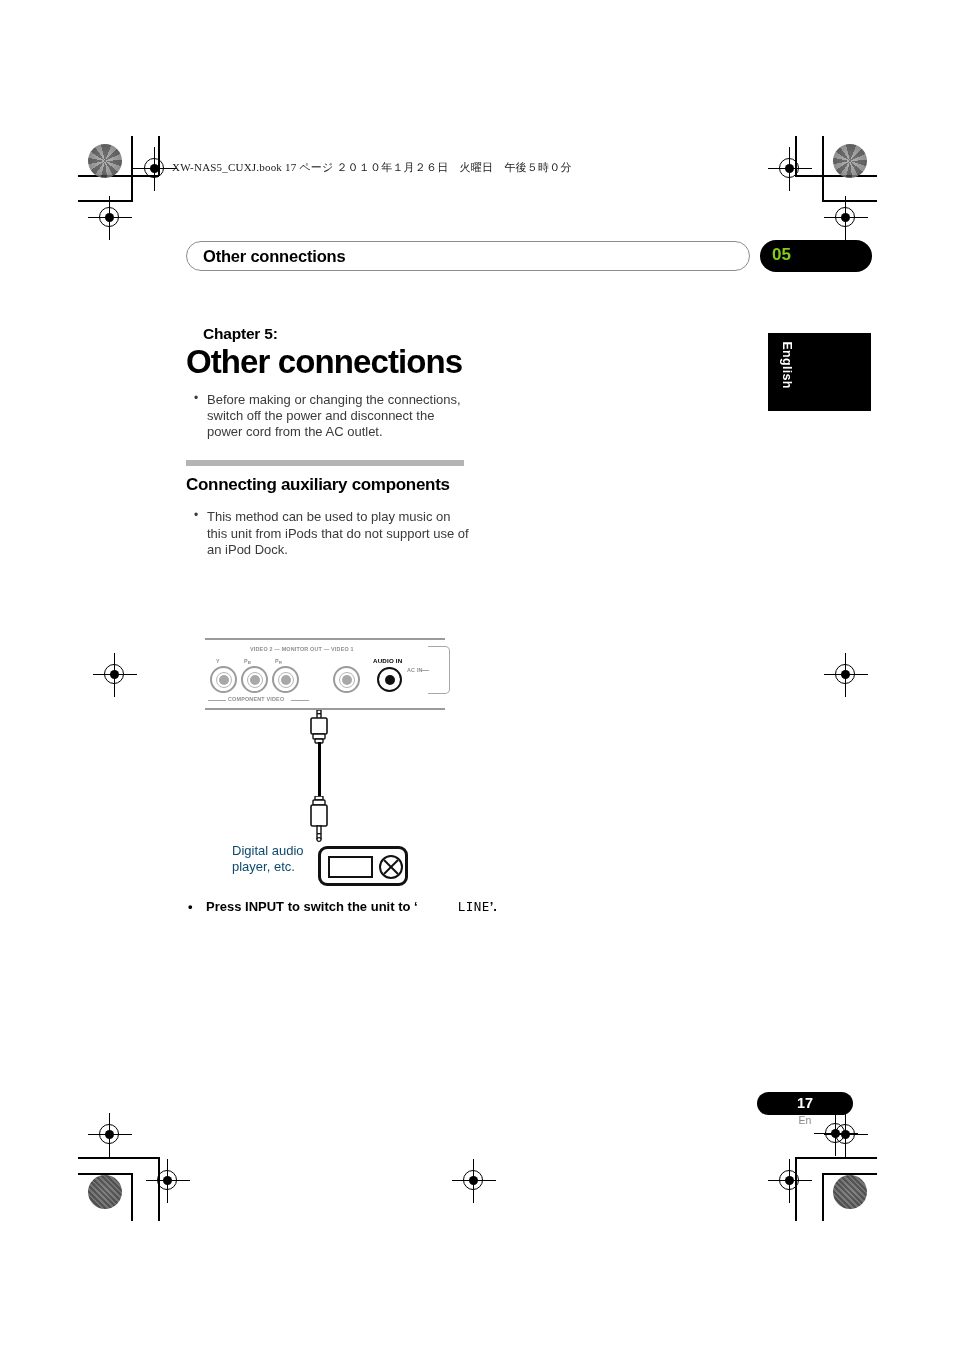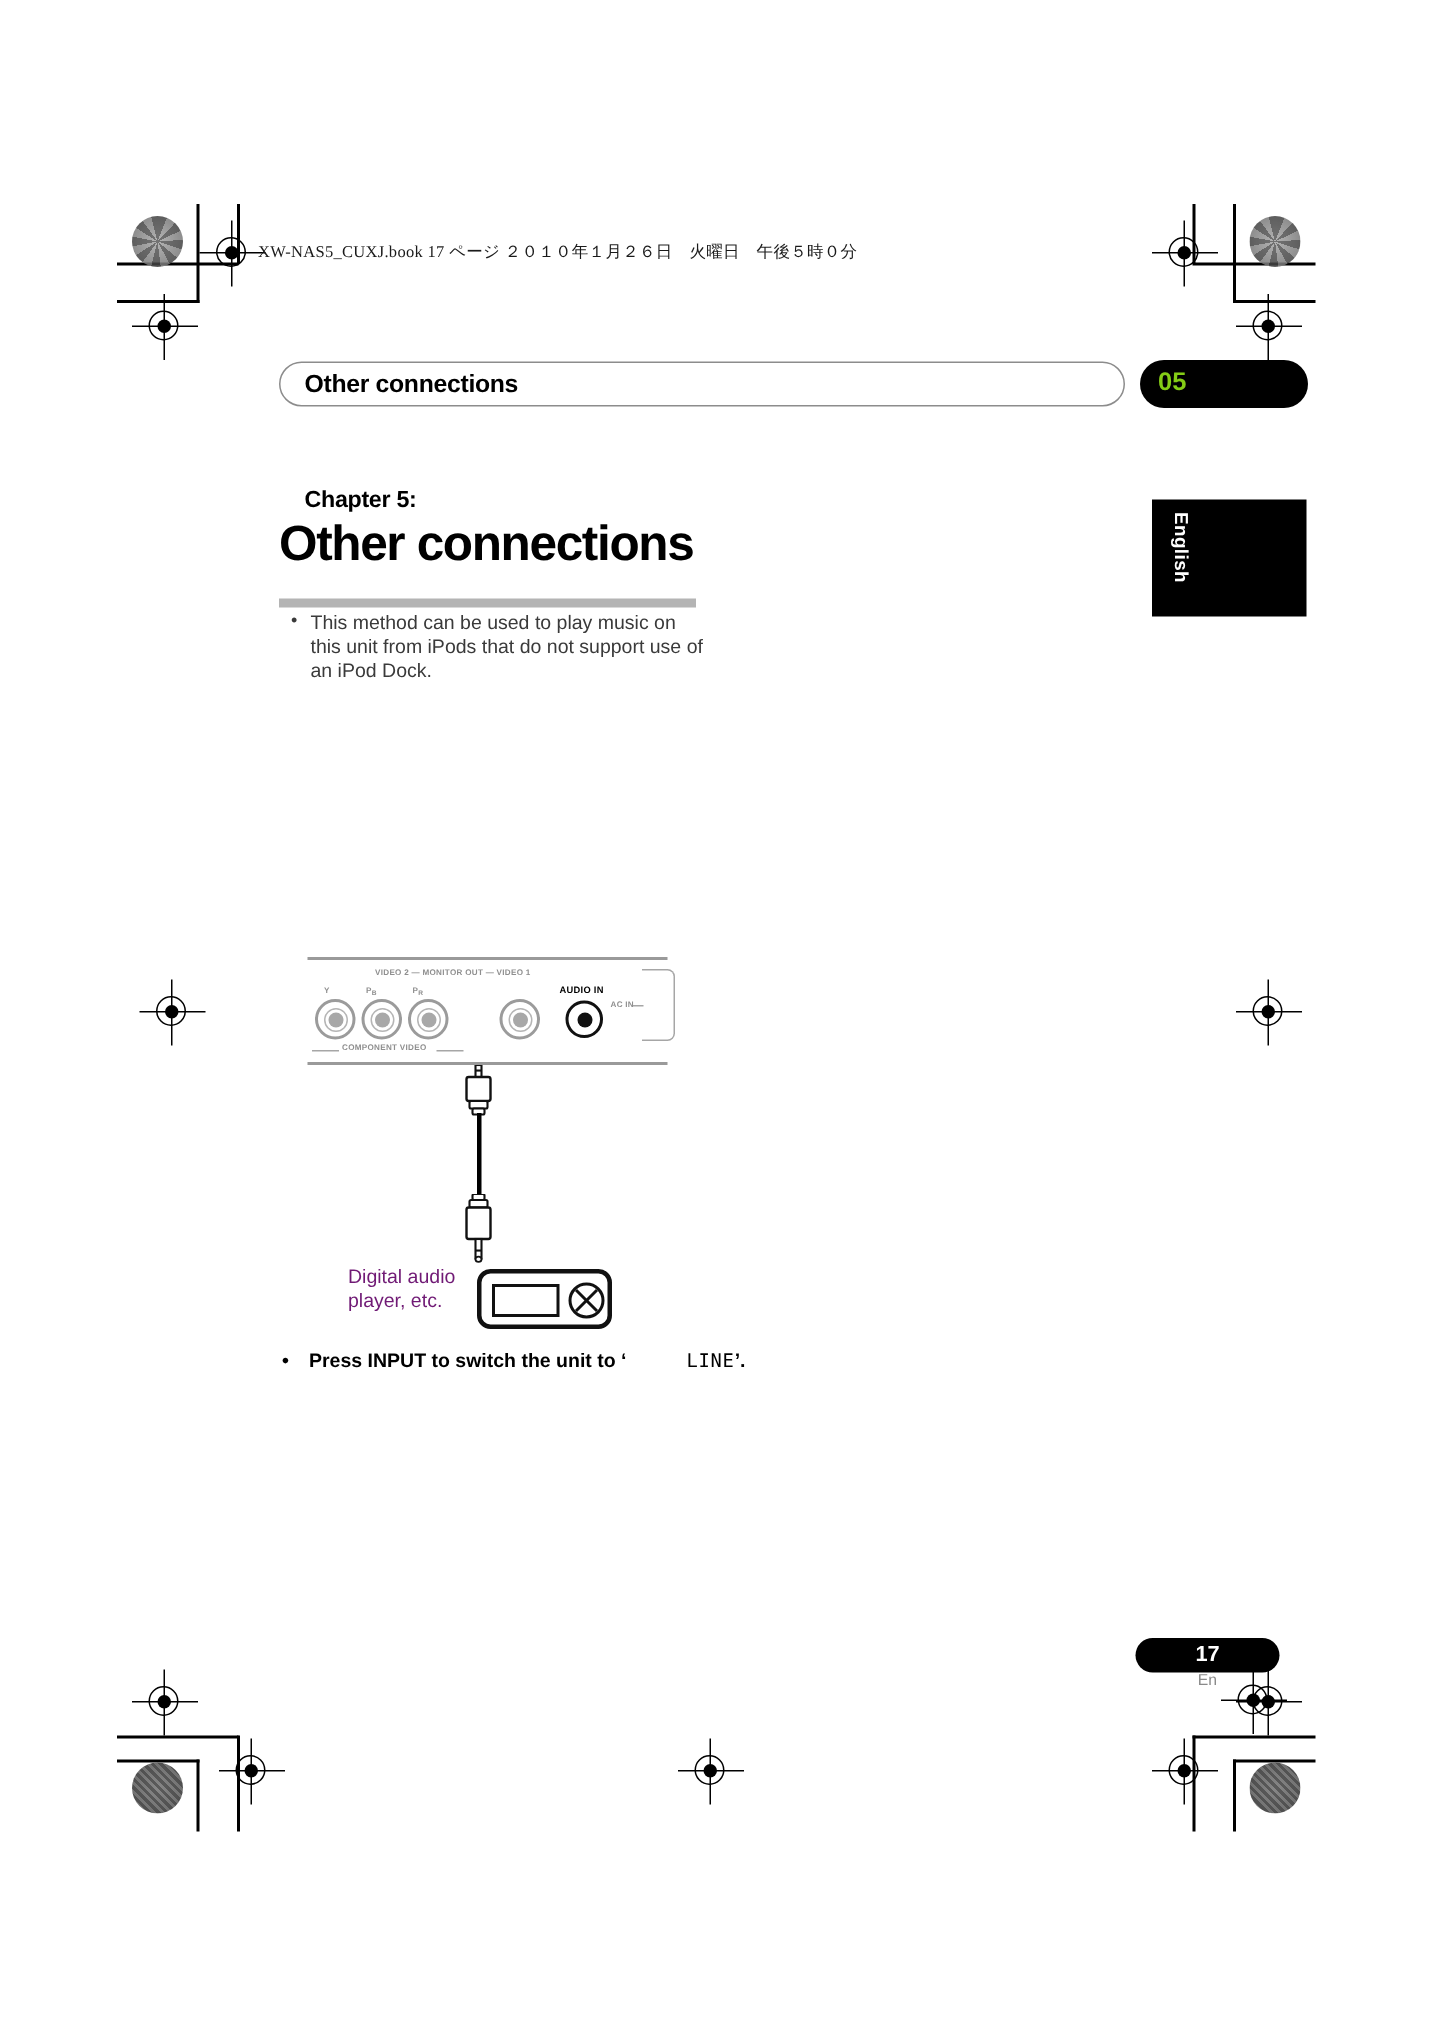--- a/index.html
+++ b/index.html
@@ -337,21 +337,21 @@
     border-radius: 50%;
     border: 2px solid #111;
     box-sizing: border-box;
   }
   .device-caption {
     position: absolute;
     left: 32px; top: 207px;
     width: 84px;
     font-size: 13px;
     line-height: 1.25;
-    color: #701a75;
+    color: #0c4a6e;
   }
 
   
   .final-note {
     position: absolute;
     left: 186px;
     top: 899px;
     width: 400px;
     font-size: 13px;
     font-weight: bold;
@@ -518,23 +518,27 @@
 </div>
 
 <div class="lang-tab">
   <span class="lang-tab-label">English</span>
 </div>
 
 <div class="col">
   <div class="chapter-eyebrow">Chapter 5:</div>
   <h1 class="chapter-title">Other connections</h1>
 
+  <ul class="bullets">
+    <li>Before making or changing the connections, switch off the power and disconnect the power cord from the AC outlet.</li>
+  </ul>
 
   <div class="rule-bar"></div>
 
+  <h2 class="section-title">Connecting auxiliary components</h2>
 
 
   <ul class="bullets tight">
     <li>This method can be used to play music on this unit from iPods that do not support use of an iPod Dock.</li>
   </ul>
 </div>
 
 <div class="diagram">
 
   <div class="panel-topline"></div>

